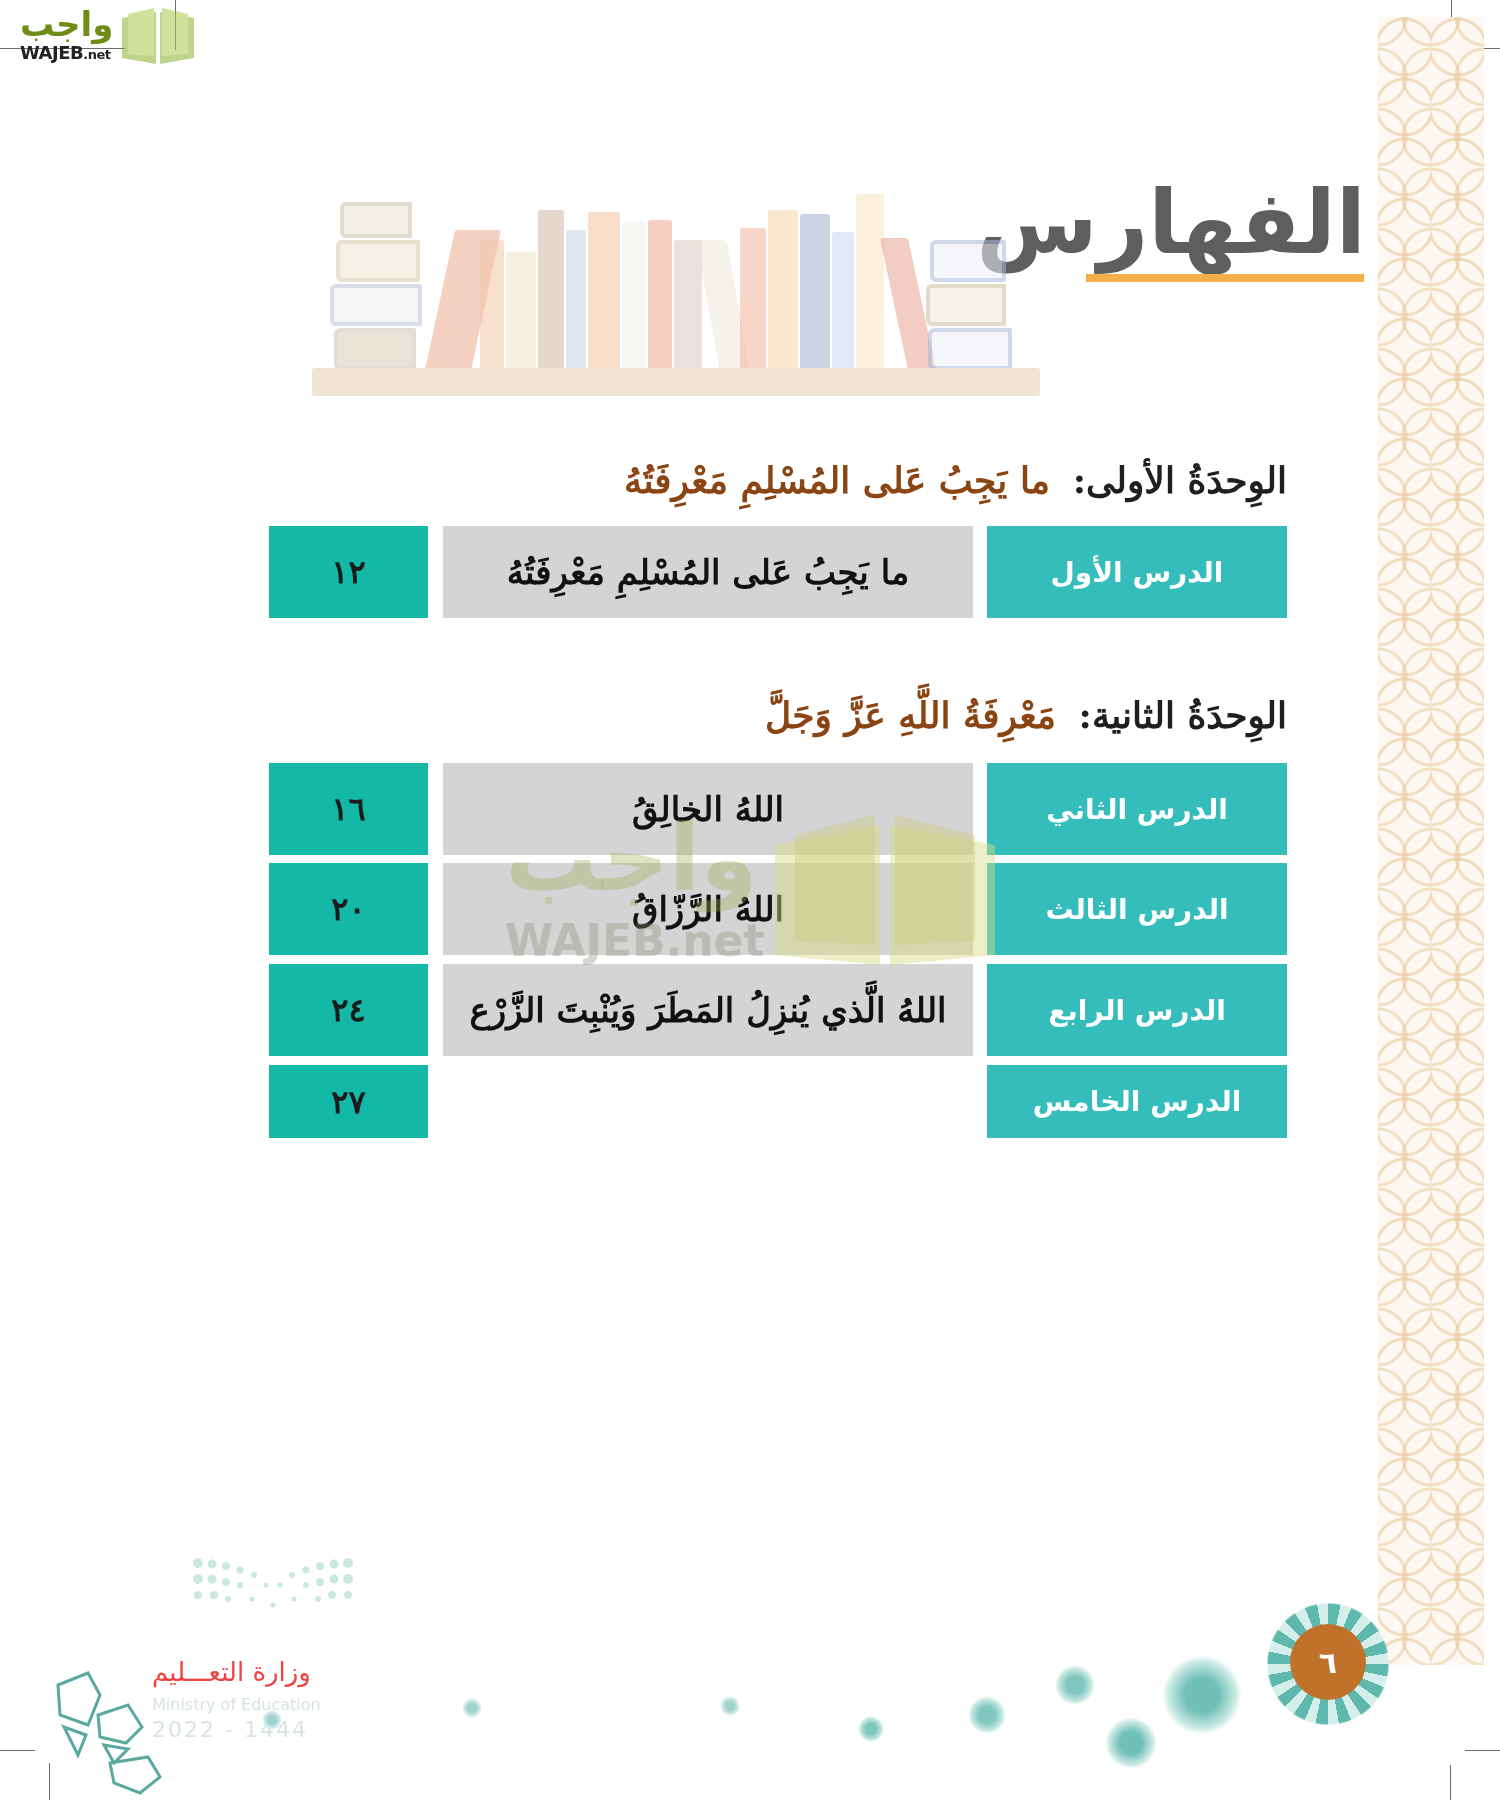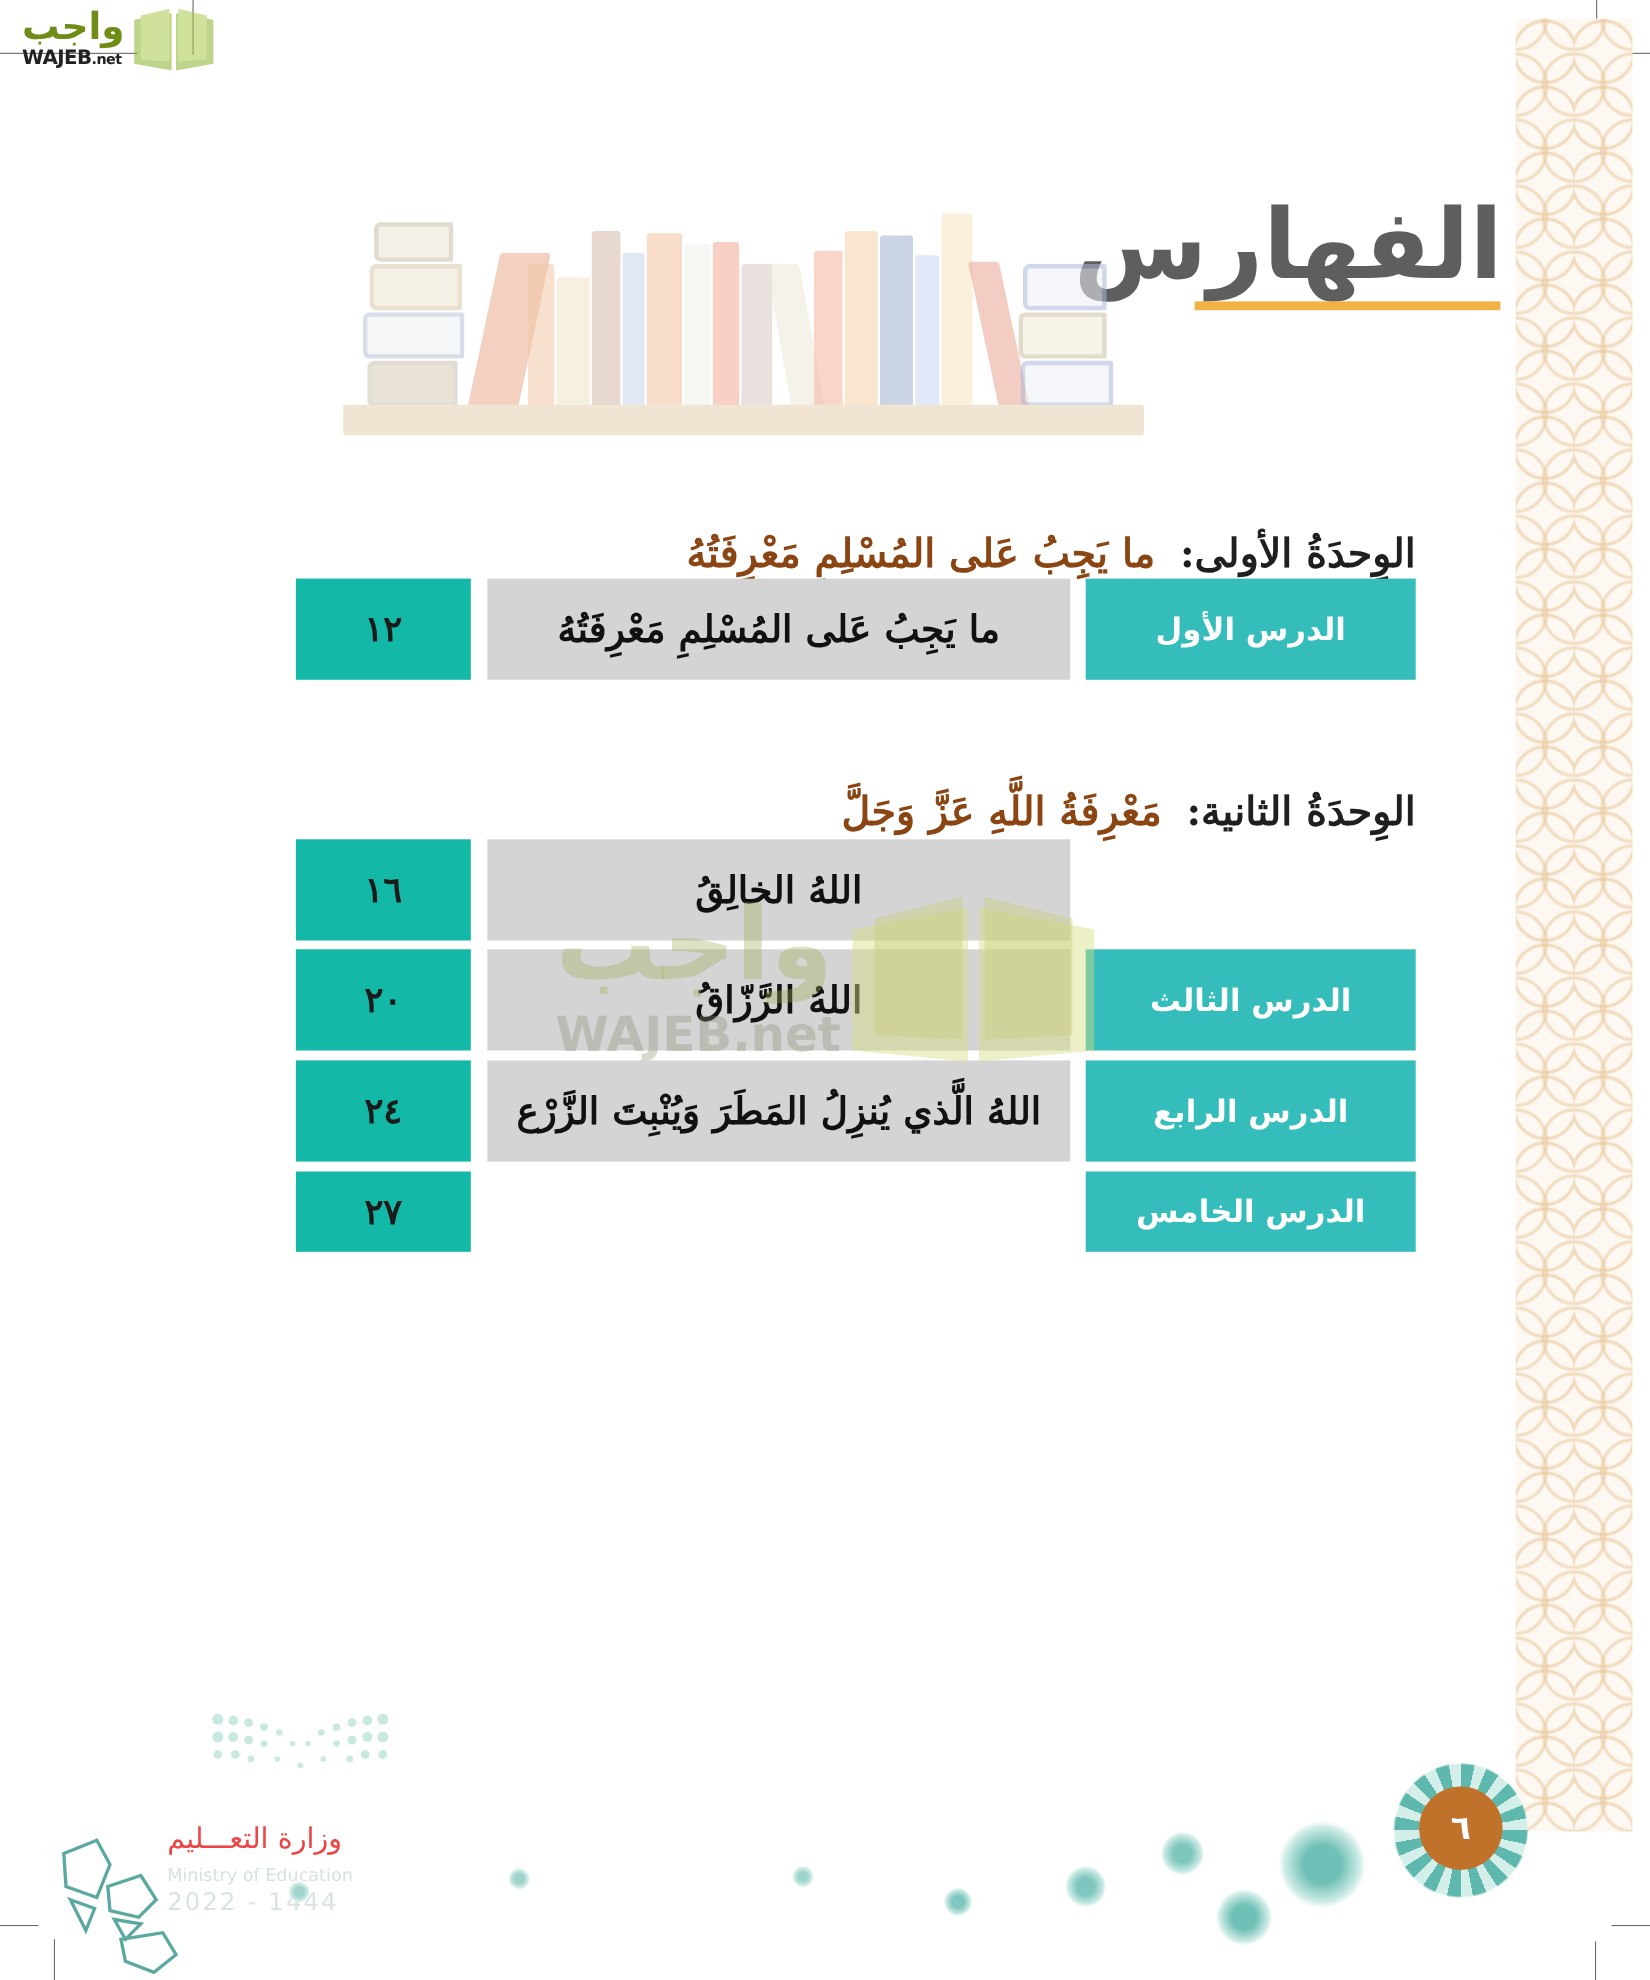--- a/index.html
+++ b/index.html
@@ -43,21 +43,21 @@
   .book { position: absolute; bottom: 26px; border-radius: 3px; opacity: 0.55; }
   .stack { position: absolute; height: 42px; border-radius: 6px 2px 2px 6px; opacity: 0.55; }
   .banner-title {
     position: absolute; left: 0; width: 100%; top: 40px; text-align: center; direction: rtl;
     font-family: "DejaVu Serif", serif; font-weight: bold; font-size: 66px; color: #111; line-height: 100px;
   }
 
   
   .unit-heading {
     position: absolute; right: 213px; direction: rtl; white-space: nowrap;
-    font-family: "DejaVu Serif", serif; font-weight: bold; font-size: 36px; line-height: 56px; margin-top: 23px;
+    font-family: "DejaVu Serif", serif; font-weight: bold; font-size: 36px; line-height: 56px;
   }
   .unit-heading .label { color: #1f1f1f; }
   .unit-heading .name { color: #8b4513; margin-right: 10px; }
 
   
   .row { position: absolute; left: 269px; width: 1018px; }
   .cell { position: absolute; top: 0; height: 100%; display: flex; align-items: center; justify-content: center; direction: rtl; }
   .cell-num { left: 0; width: 159px; background: #14b8a6; font-family: "DejaVu Serif", serif; font-weight: bold; font-size: 32px; color: #1b1b1b; }
   .cell-topic { left: 174px; width: 530px; background: #d4d4d4; font-family: "DejaVu Serif", serif; font-weight: bold; font-size: 34px; color: #111; }
   .cell-lesson { left: 718px; width: 300px; background: #35bdbb; font-family: "DejaVu Sans", sans-serif; font-weight: bold; font-size: 28px; color: #ffffff; }
@@ -154,20 +154,21 @@
 </div>
 
 <div class="unit-heading" style="top:687px;">
   <span class="label">الوِحدَةُ الثانية:</span>
   <span class="name">مَعْرِفَةُ اللَّهِ عَزَّ وَجَلَّ</span>
 </div>
 
 <div class="row" style="top:763px;height:92px;">
   <div class="cell cell-num">١٦</div>
   <div class="cell cell-topic">اللهُ الخالِقُ</div>
+  <div class="cell cell-lesson">الدرس الثاني</div>
 </div>
 <div class="row" style="top:863px;height:92px;">
   <div class="cell cell-num">٢٠</div>
   <div class="cell cell-topic">اللهُ الرَّزّاقُ</div>
   <div class="cell cell-lesson">الدرس الثالث</div>
 </div>
 <div class="row" style="top:964px;height:92px;">
   <div class="cell cell-num">٢٤</div>
   <div class="cell cell-topic">اللهُ الَّذي يُنزِلُ المَطَرَ وَيُنْبِتَ الزَّرْع</div>
   <div class="cell cell-lesson">الدرس الرابع</div>

